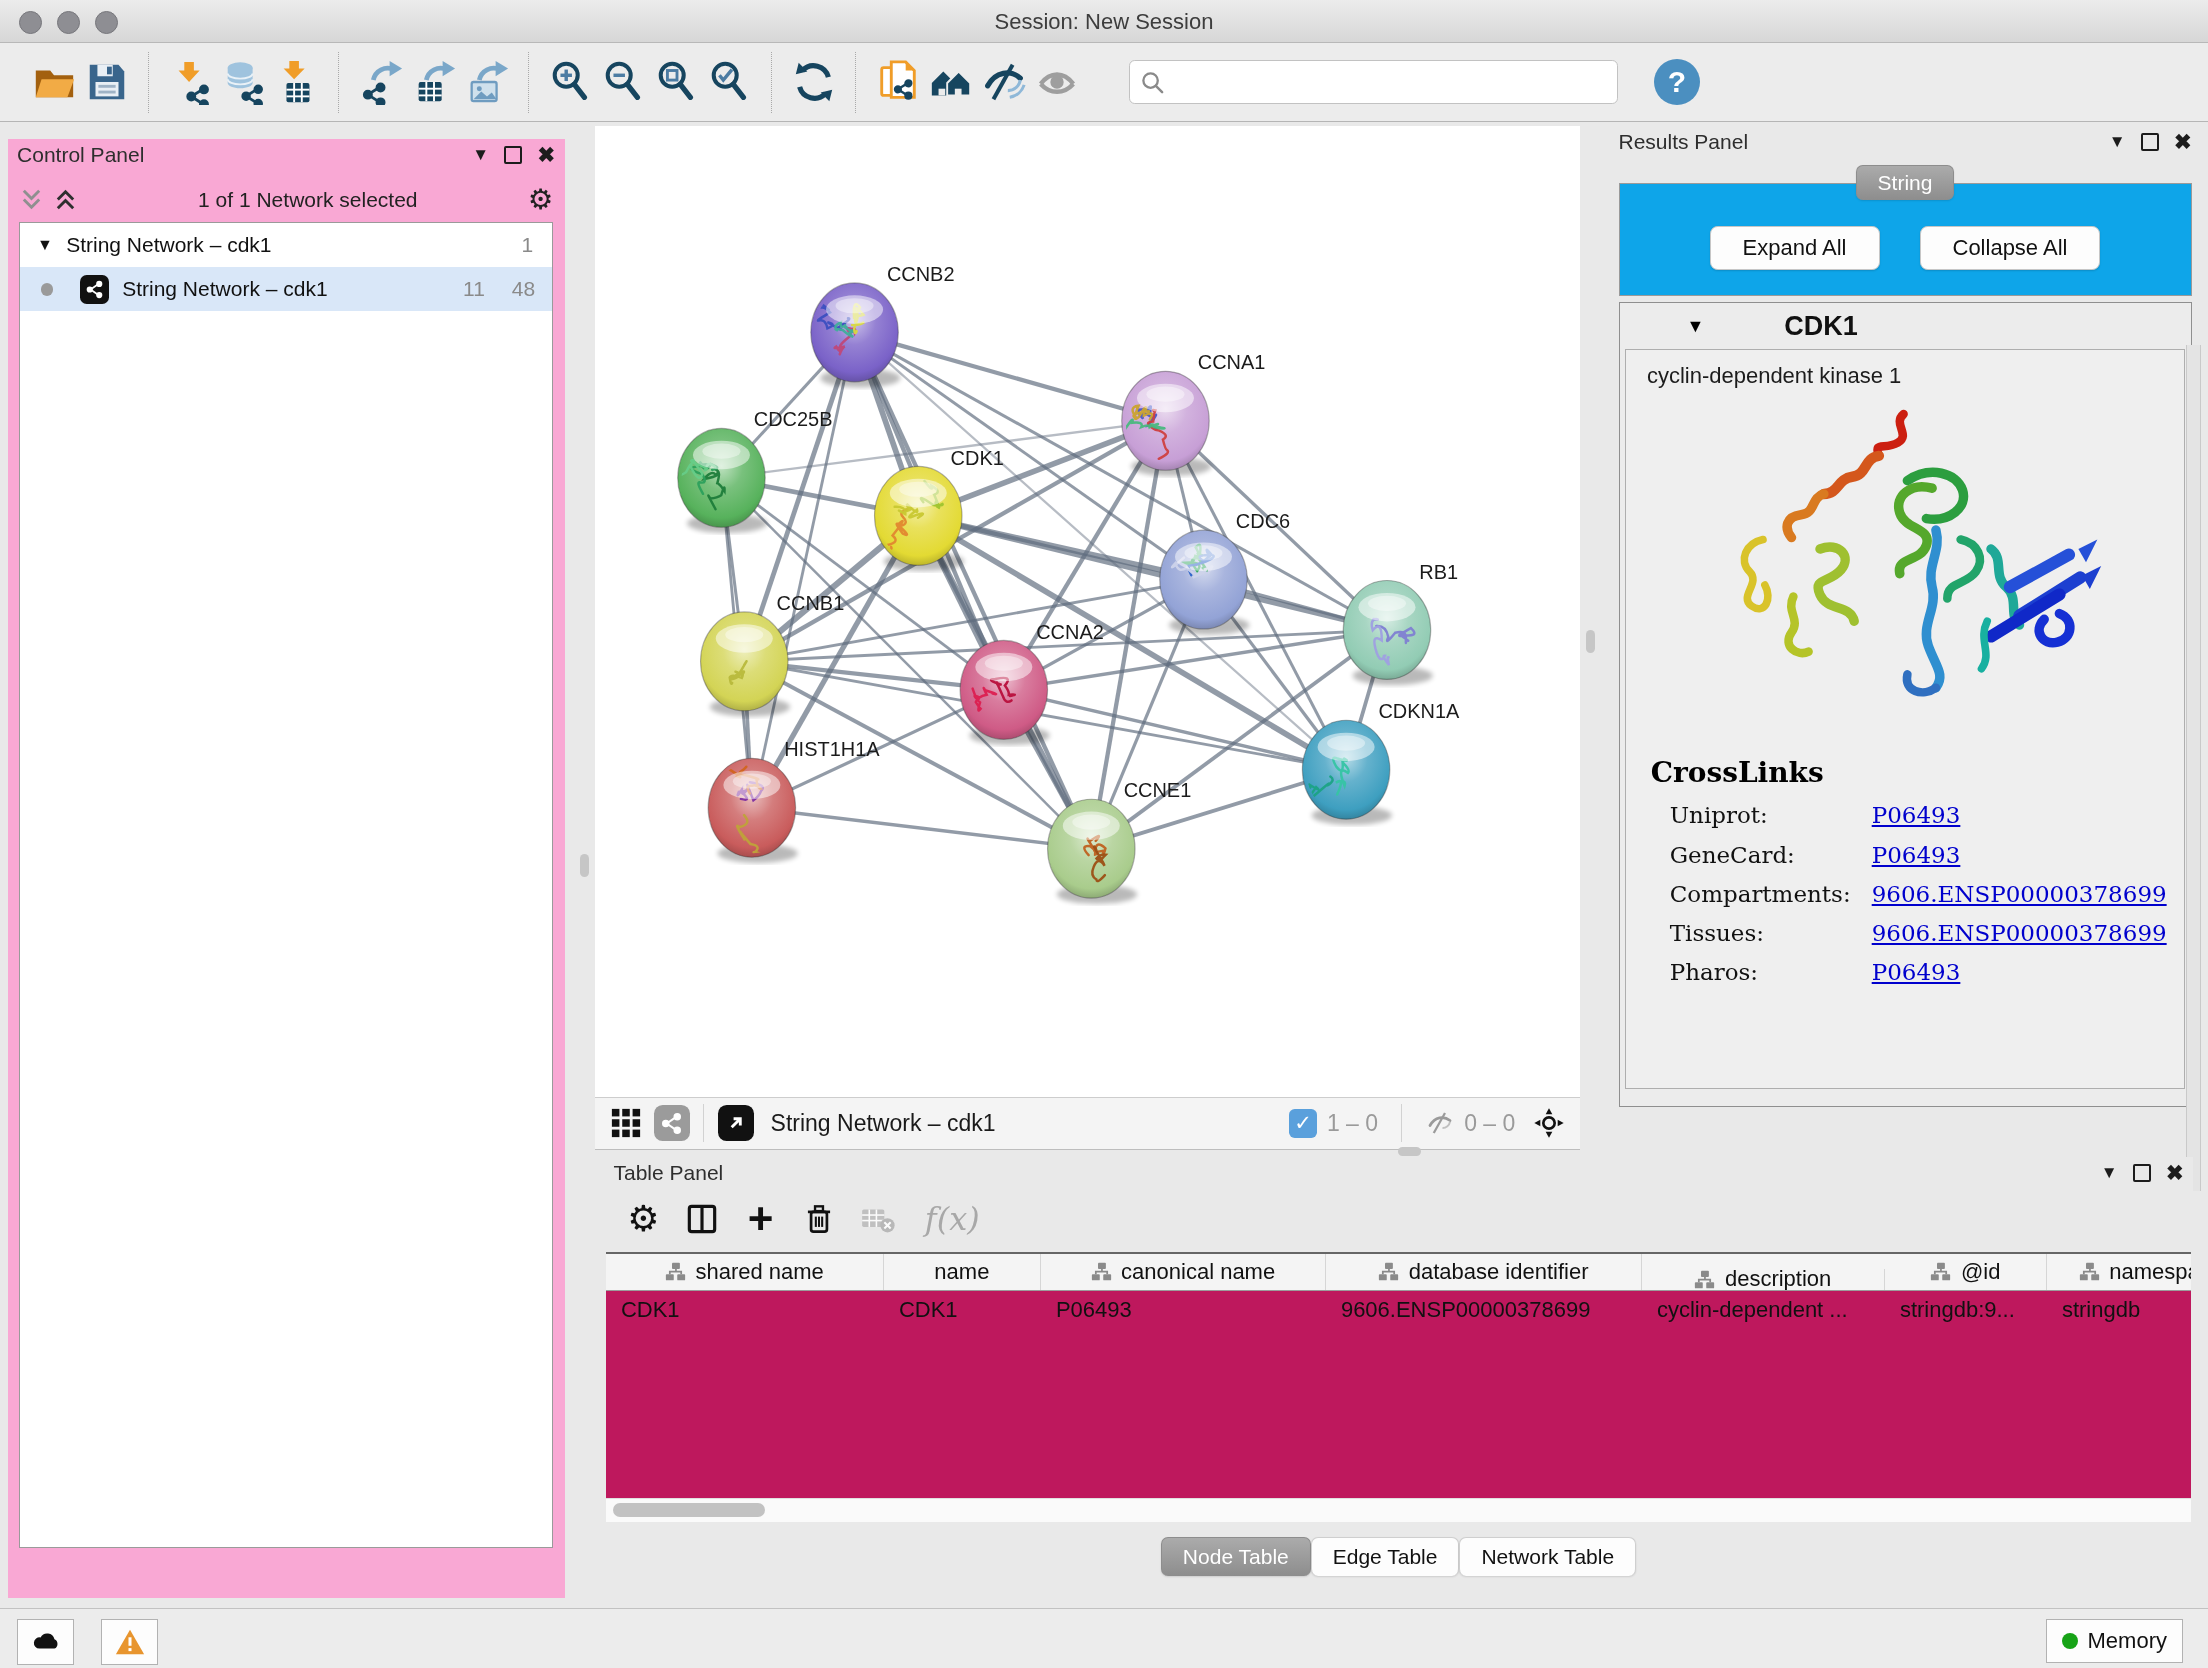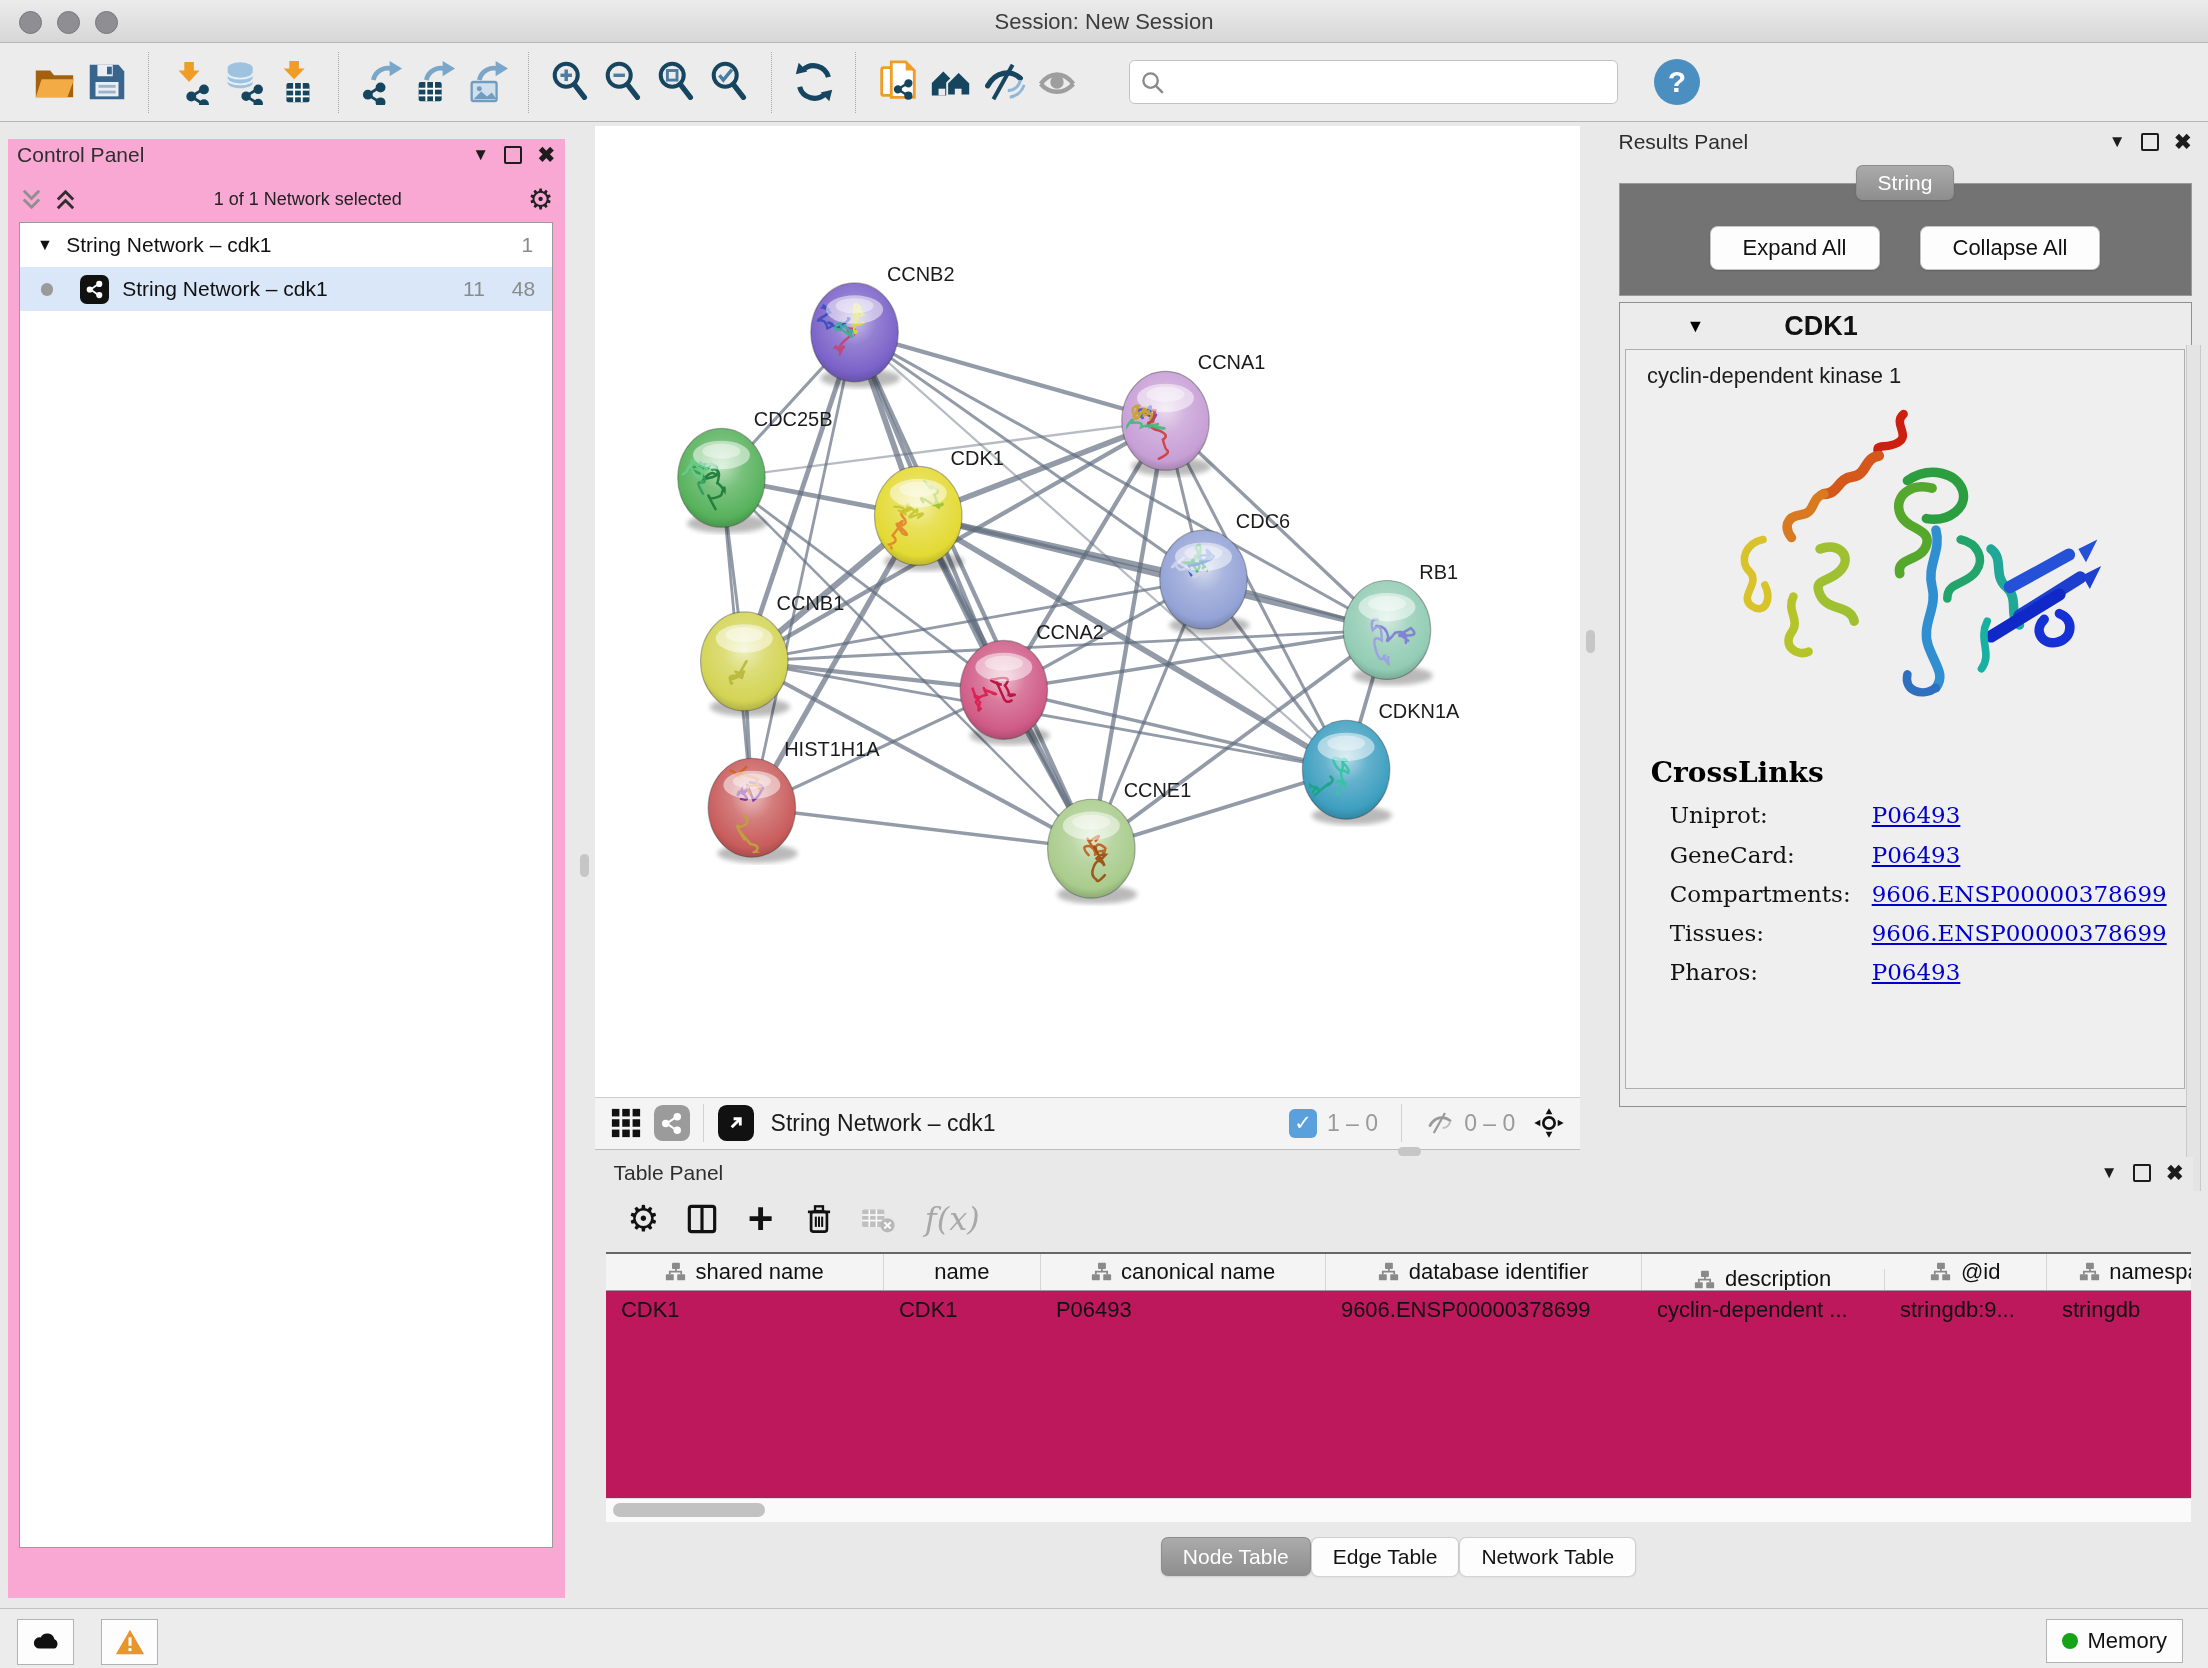--- a/index.html
+++ b/index.html
@@ -27,21 +27,21 @@
   .ph-float{width:14.3px;height:14.3px;border:2.4px solid #1c1c1c;border-radius:1.9px;cursor:pointer;}
   .ph-close{font-size:21px;font-weight:bold;cursor:pointer;}
   .tabbar{display:flex;}
   .tab{height:34px;line-height:34px;padding:0 21px;background:#fdfdfd;border:1px solid #cfcfcf;border-bottom:none;border-radius:6.7px 6.7px 0 0;font-size:21px;color:#111;cursor:pointer;box-shadow:0 1px 1.9px rgba(0,0,0,.12);}
   .tab.sel{background:linear-gradient(#ababab,#8d8d8d);color:#fff;border-color:#8d8d8d;}
   
   .control-panel{position:absolute;left:7.6px;top:17px;width:557px;height:1459px;background:#f9a8d4;}
   .cp-tabs{margin:5.7px 0 0 61px;}
   .cp-sub{display:flex;align-items:center;height:42px;margin:7.6px 11.4px 1.9px 11.4px;}
   .cp-sub .chev{width:25px;height:25px;margin-right:9.5px;cursor:pointer;}
-  .cp-status{flex:1;text-align:center;font-size:18px;color:#222;}
+  .cp-status{flex:1;text-align:center;font-size:21px;color:#222;}
   .cp-gear{font-size:28.5px;color:#222;cursor:pointer;font-family:"DejaVu Sans",sans-serif;}
   .cp-list{margin:1.9px 11.4px;background:#fff;border:1.9px solid #9a9a9a;height:1324px;overflow:hidden;}
   .net-row{display:flex;align-items:center;height:44px;font-size:21px;color:#111;}
   .net-row .tri{margin:0 13.3px 0 17px;font-size:16px;color:#111;}
   .net-row .cnt{color:#8a8a8a;margin-right:19px;}
   .net-row.child{background:#d9e7f8;}
   .net-row.child .dot{width:12.4px;height:12.4px;border-radius:50%;background:#9a9a9a;margin:0 27px 0 21px;}
   .share-badge{width:28.5px;height:28.5px;border-radius:6.7px;background:#111;display:flex;align-items:center;justify-content:center;margin-right:13.3px;}
   .share-badge svg{width:19px;height:19px;}
   .net-row.child .nums{margin-left:auto;display:flex;gap:27px;color:#8a8a8a;margin-right:17px;justify-content:center;}
@@ -56,21 +56,21 @@
   .mb-badge{width:36px;height:36px;border-radius:8.6px;display:flex;align-items:center;justify-content:center;cursor:pointer;}
   .mb-badge.gray{background:#9b9b9b;} .mb-badge.black{background:#111;}
   .mb-badge svg{width:23px;height:23px;}
   .mb-sep{height:38px;border-left:1px solid #d2d2d2;margin:0 13.3px;}
   .mb-title{font-size:23px;color:#1a1a1a;margin-left:17px;flex:1;}
   .mb-counts{display:flex;align-items:center;gap:9.5px;color:#9a9a9a;font-size:23px;}
   .checkbox{width:28.5px;height:28.5px;border-radius:5.7px;background:#5aa0dc;color:#fff;font-size:21px;display:flex;align-items:center;justify-content:center;cursor:pointer;}
   
   .results-panel{position:absolute;left:1609px;top:3.8px;width:592px;height:1071px;background:#e9e9e9;}
   .rp-tab{display:flex;justify-content:center;margin-top:7.6px;}
-  .rp-box{margin:-17px 9.5px 0 9.5px;border:1.9px solid #9a9a9a;background:#737373;padding:42px 0 25px 0;position:relative;z-index:0;}
+  .rp-box{margin:-17px 9.5px 0 9.5px;border:1.9px solid #9a9a9a;background:#0ea5e9;padding:42px 0 25px 0;position:relative;z-index:0;}
   .rp-tab .tab{border-radius:6.7px;position:relative;z-index:2;}
   .rp-buttons{display:flex;justify-content:center;gap:40px;}
   .btn{background:#fdfdfd;border:1px solid #c6c6c6;border-radius:7.6px;height:42px;padding:0 32px;font-size:22px;color:#111;display:flex;align-items:center;box-shadow:0 1px 1.9px rgba(0,0,0,.15);cursor:pointer;}
   .gene-box{margin:5.7px 9.5px 0 9.5px;border:1.9px solid #8f8f8f;background:#ececec;height:803px;position:relative;}
   .gene-head{display:flex;align-items:center;height:46px;}
   .gene-head .tri{margin:0 0 0 67px;font-size:18px;cursor:pointer;}
   .gene-head .sym{font-size:27px;font-weight:bold;margin-left:80px;color:#111;}
   .gene-body{margin:0 5.7px 5.7px 5.7px;border:1px solid #aeaeae;background:#efefef;height:740px;padding:9.5px 15px;box-sizing:border-box;}
   .gene-desc{font-size:22px;color:#1c1c1c;margin:3.8px 0 1.9px 5.7px;}
   .protein-wrap{display:flex;justify-content:center;margin-top:7.6px;}

